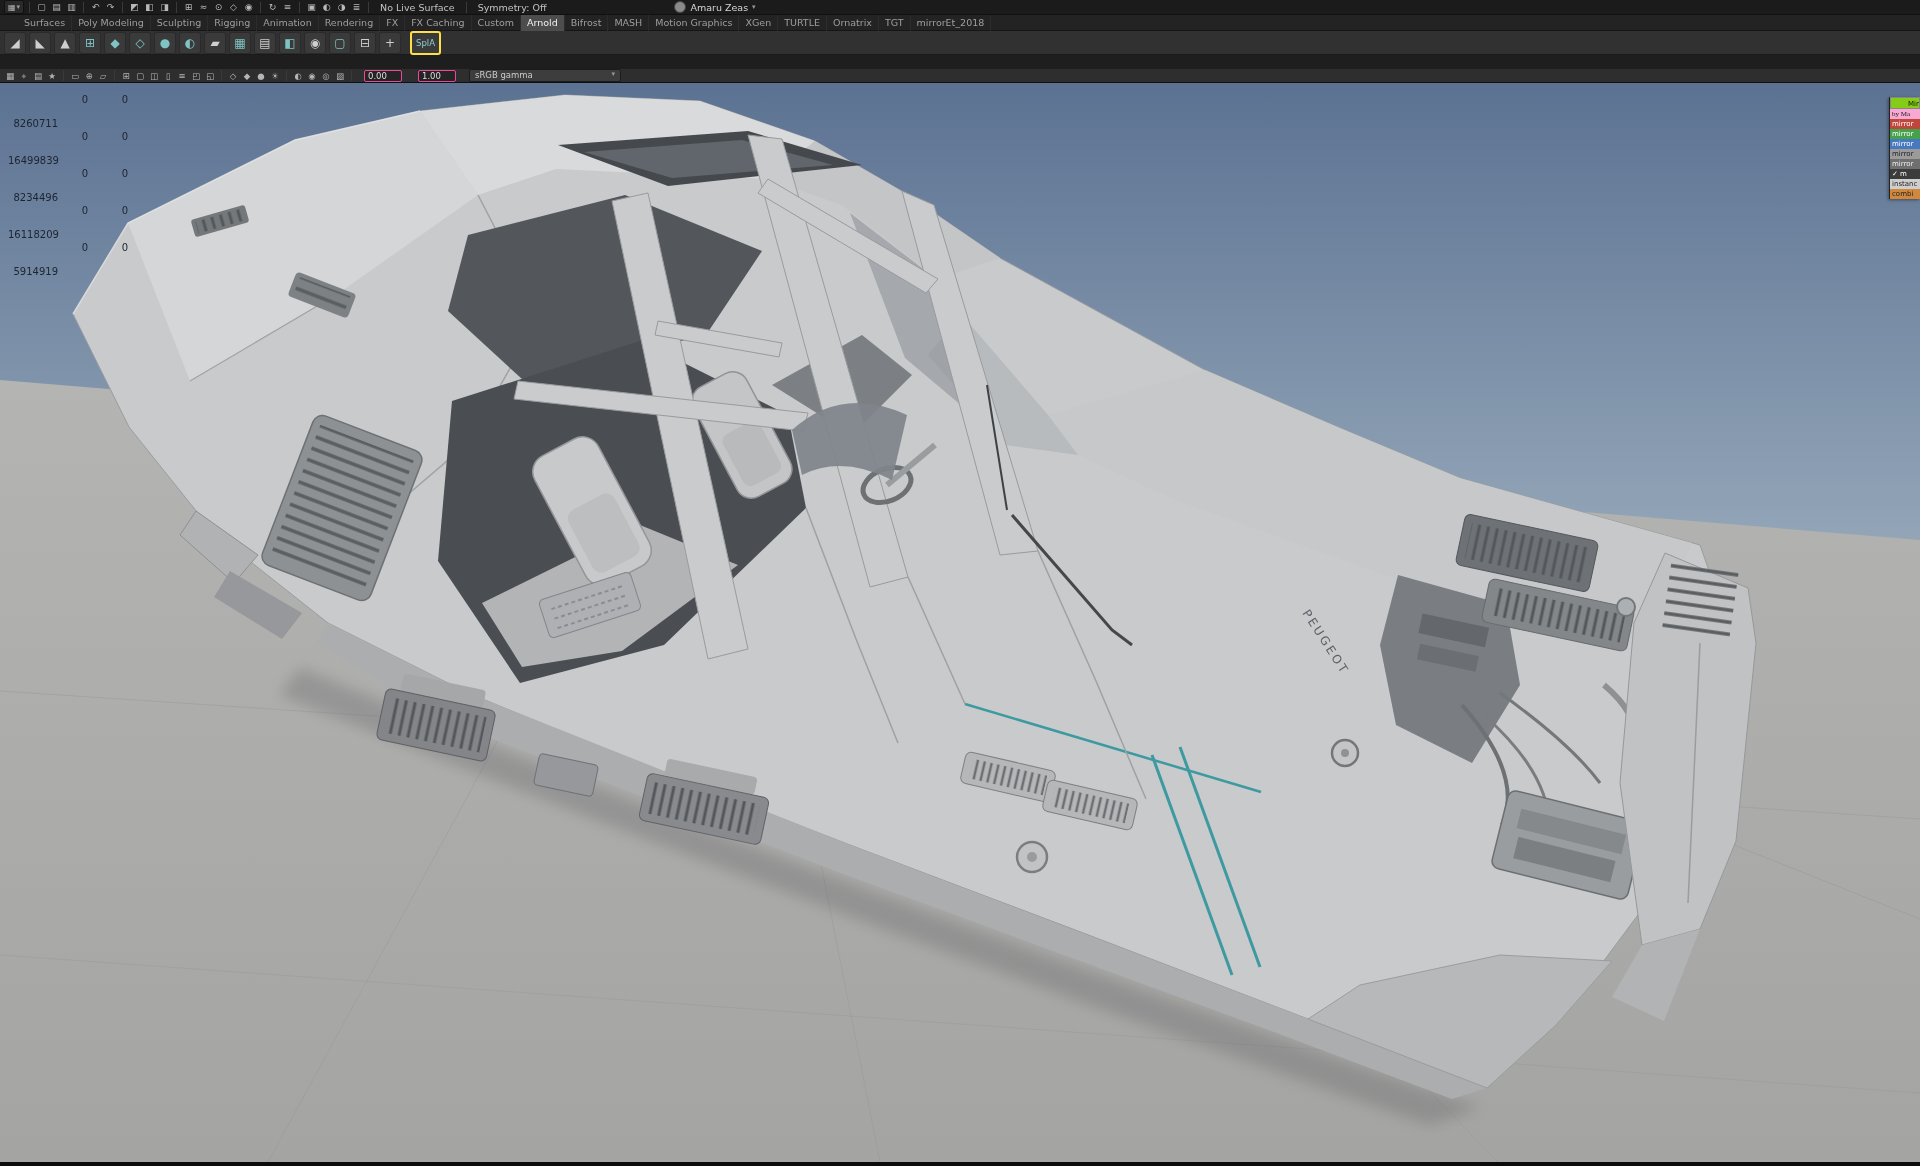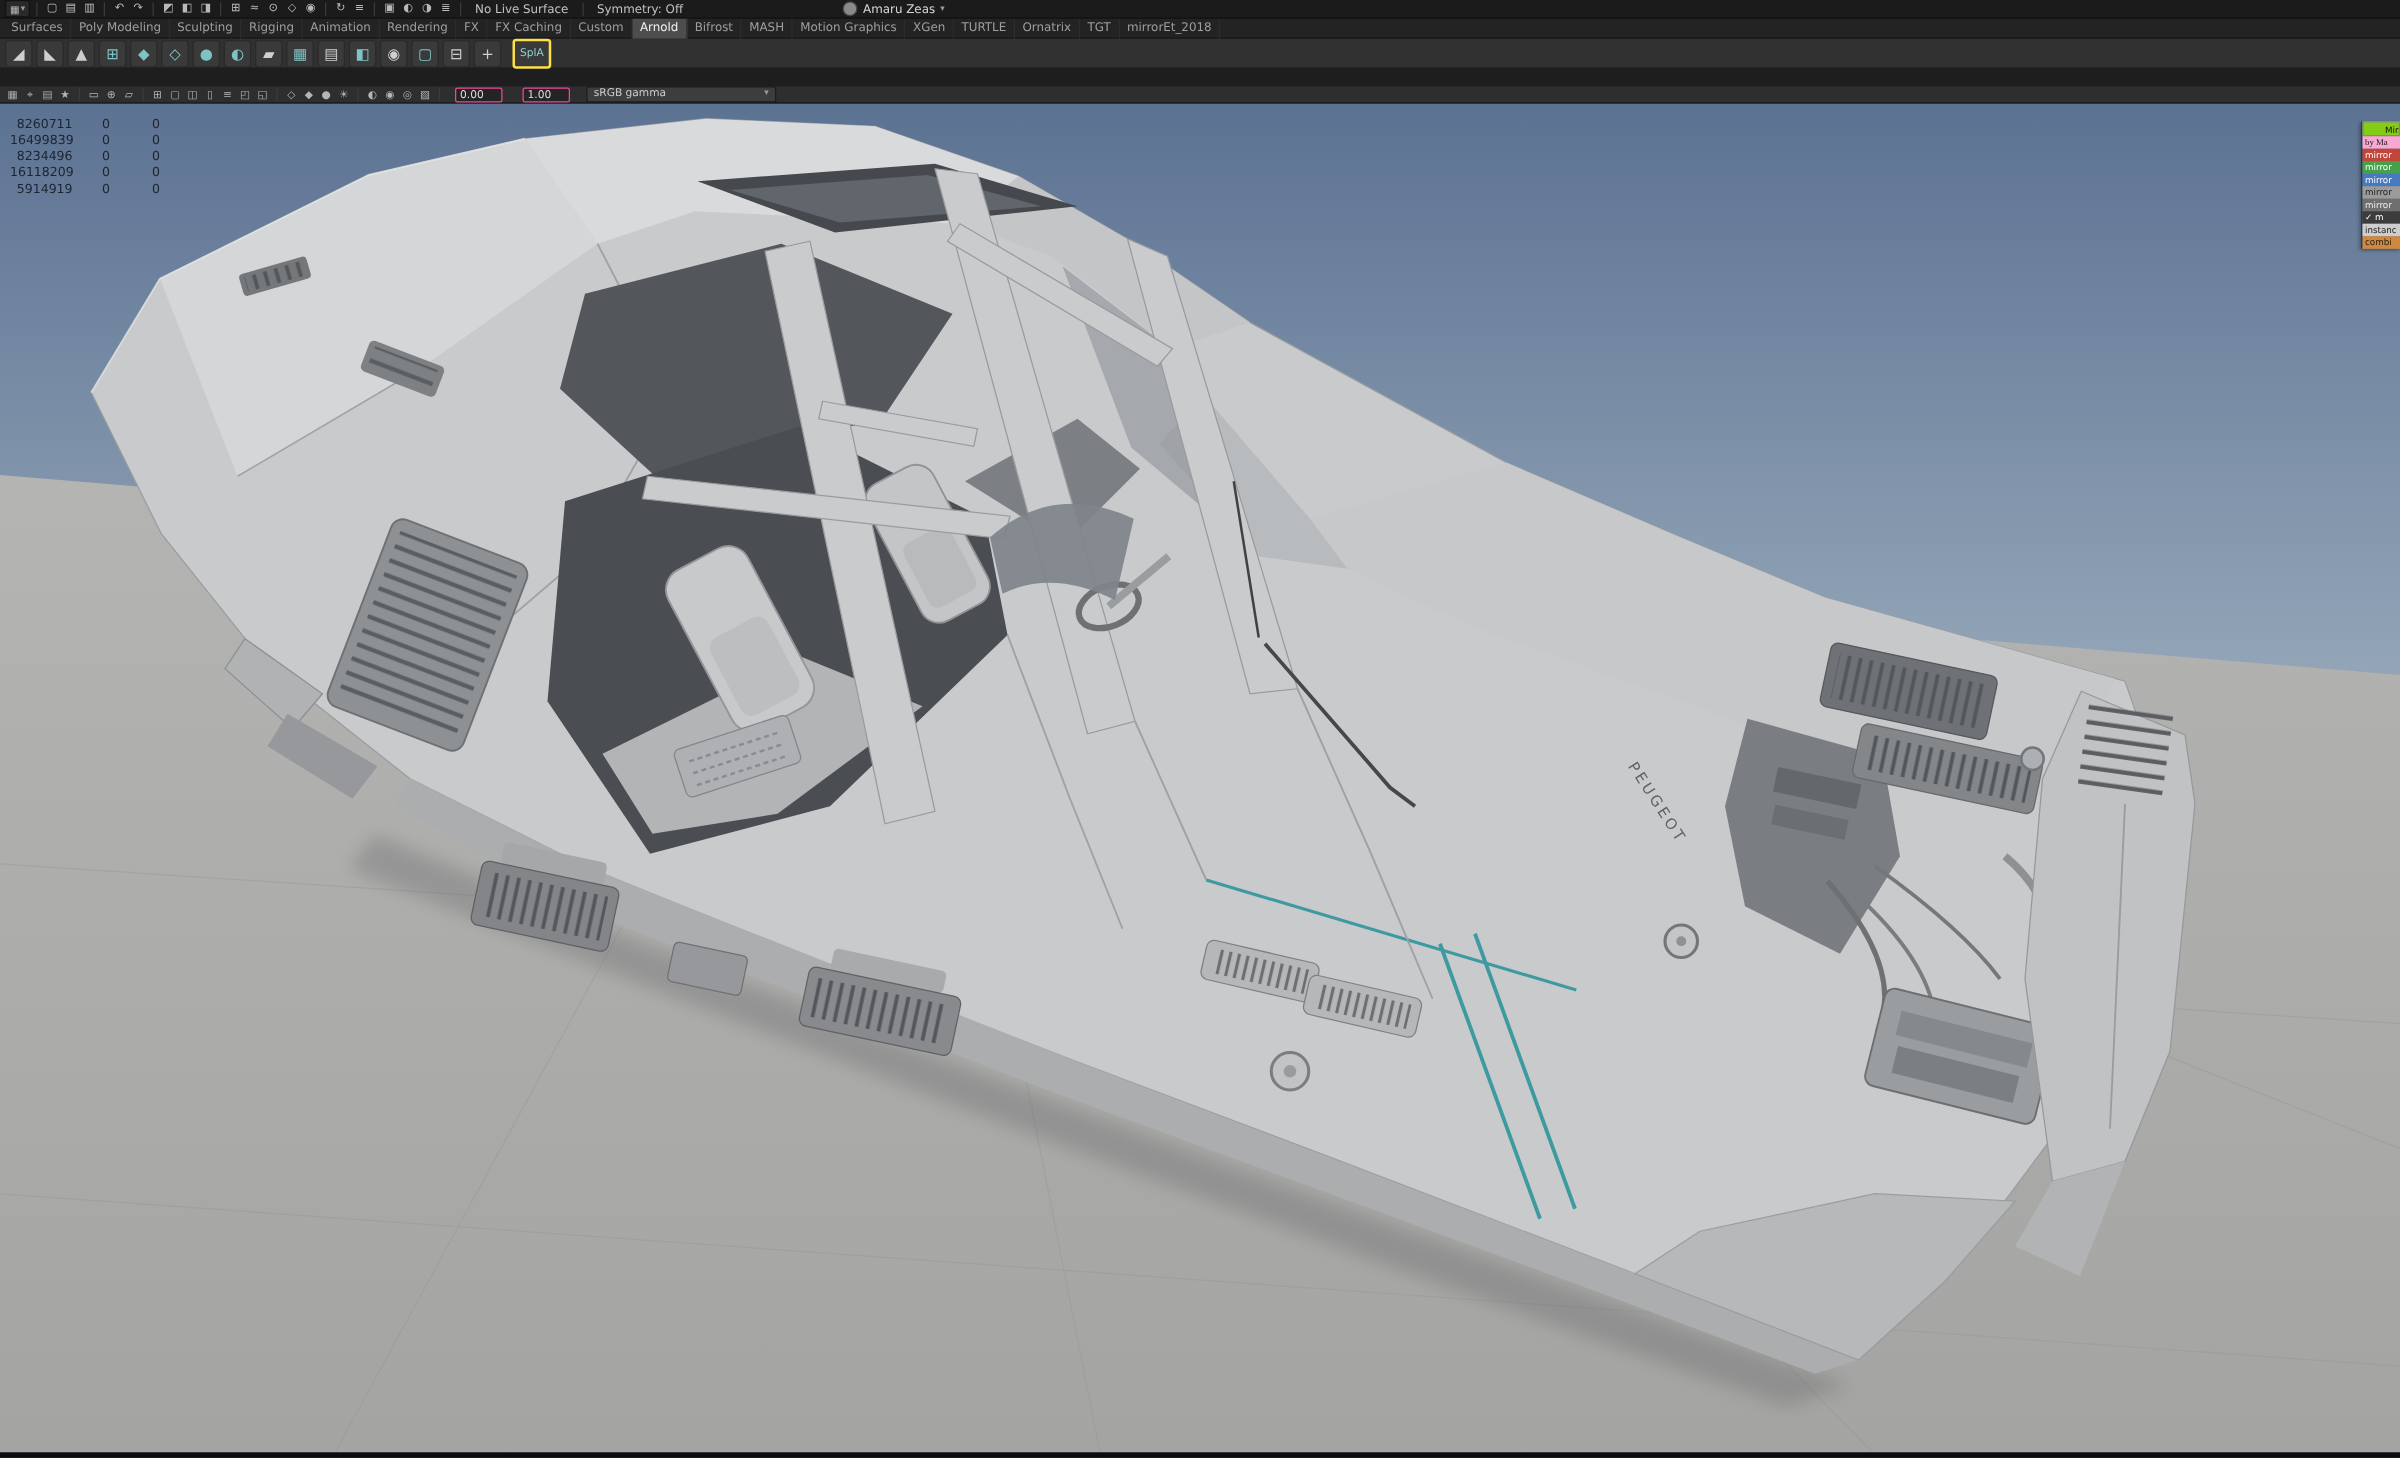--- a/index.html
+++ b/index.html
@@ -2,21 +2,21 @@
 <html style="--c-accent_teal: #3d9aa0; --c-sky_top: #5c7292; --c-sky_horizon: #a2afbf; --c-ground: #a8a8a6; --c-body_light: #c8cacc; --c-chrome_bg: #1e1e1e; --c-hud_text: #1c2431;"><head>
 <meta charset="utf-8">
 <style>
   html,body{margin:0;padding:0;background:#000;}
   .screen{position:relative;width:1920px;height:1166px;overflow:hidden;
           font-family:"DejaVu Sans","Liberation Sans",sans-serif;
           -webkit-font-smoothing:antialiased;background:#1e1e1e;}
   
   .row{position:absolute;left:0;right:0;display:flex;align-items:center;box-sizing:border-box;}
   .statusline{top:0;height:15px;background:#1b1b1b;border-bottom:1px solid #101010;padding:0 4px;gap:2px;}
-  .shelftabs{top:15px;height:16px;background:#232323;border-bottom:1px solid #151515;padding:0 3px;}
+  .shelftabs{top:15px;height:16px;background:#232323;border-bottom:1px solid #151515;padding:0 18px;}
   .shelf{top:31px;height:24px;background:#313131;border-bottom:1px solid #1a1a1a;padding:0 4px;gap:3px;}
   .panelmenu{top:55px;height:14px;background:#262626;border-bottom:1px solid #141414;padding:0 8px;gap:14px;}
   .vptoolbar{top:69px;height:14px;background:#2e2e2e;border-bottom:1px solid #101010;padding:0 4px;gap:2px;}
   
   .ico{width:13px;height:13px;line-height:13px;text-align:center;font-size:9px;color:#b9b9b9;
        background:#262626;border-radius:2px;flex:0 0 auto;}
   .statusline .ico{background:transparent;}
   .vdiv{width:1px;height:11px;background:#3a3a3a;margin:0 3px;flex:0 0 auto;}
   .msel{display:flex;align-items:center;gap:1px;background:#2a2a2a;border:1px solid #111;
         border-radius:2px;height:12px;padding:0 3px;color:#bbb;font-size:8px;}
@@ -42,21 +42,21 @@
            color:#dddddd;font-size:8.5px;text-align:left;padding:0 3px;border-radius:2px;margin:0 7px;}
   .vpdrop{display:flex;align-items:flex-start;justify-content:space-between;width:140px;height:11px;
           background:#3d3d3d;border:1px solid #1c1c1c;border-radius:2px;color:#cccccc;
           font-size:8.5px;padding:0 5px;margin-left:4px;}
   
   .viewport{position:absolute;top:83px;left:0;width:1920px;height:1079px;overflow:hidden;background:#6d82a0;}
   .viewport svg{display:block;}
   .hud{position:absolute;top:10px;left:8px;color:var(--c-hud_text,#1c2431);font-size:10px;line-height:13px;}
   .hudrow{display:flex;}
   .hudrow span{display:inline-block;text-align:right;}
-  .hud .cv{width:50px;} .hud .ca{width:30px;} .hud .cb{width:40px;}
+  .hud .cv{width:50px;margin-top:24px;} .hud .ca{width:30px;} .hud .cb{width:40px;}
   .cam-label{position:absolute;left:0;right:0;bottom:8px;text-align:center;color:#3b3b3b;font-size:10px;}
   
   .mirrorpanel{position:absolute;top:14px;right:0;width:30px;border-left:1px solid #222;
                box-shadow:-1px 1px 3px rgba(0,0,0,.4);font-size:7px;}
   .mfield{height:12px;line-height:12px;background:#84cc16;color:#111;padding-left:17px;
           overflow:hidden;white-space:nowrap;border:1px solid #888;box-sizing:border-box;}
   .mrow{height:10px;line-height:10px;padding-left:2px;overflow:hidden;white-space:nowrap;}
   .bottomstrip{position:absolute;left:0;bottom:0;width:1920px;height:4px;background:#0b0b0b;}
   .teal{stroke:var(--c-accent_teal,#3d9aa0);}
 </style>

